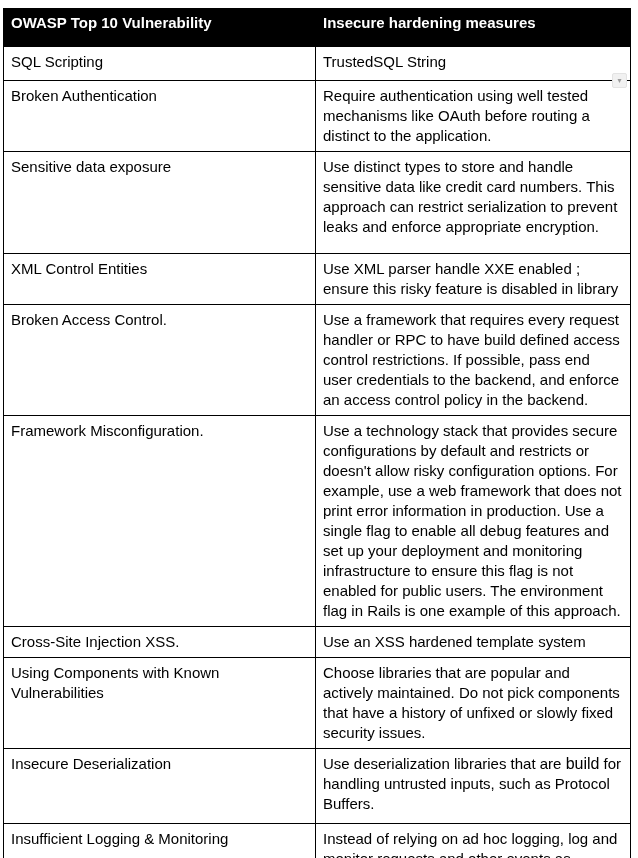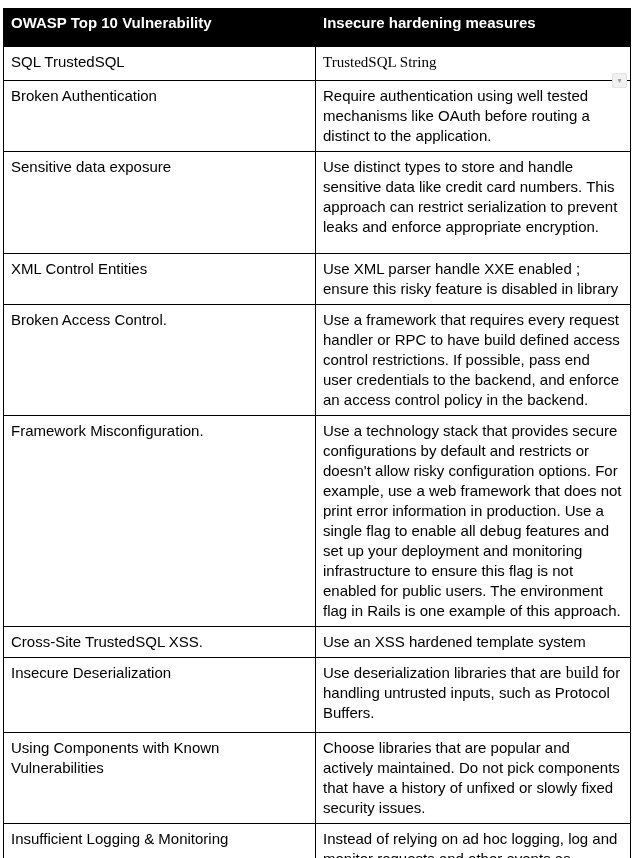--- a/index.html
+++ b/index.html
@@ -38,21 +38,21 @@
     word-wrap: break-word;
   }
   table.owasp th {
     background: #000000;
     color: #ffffff;
     font-weight: bold;
     height: 28px;
     padding-top: 4px;
   }
   .serif {
-    font-family: Liberation Serif, serif;
+    font-family: Liberation Sans, sans-serif;
     font-size: 16px;
   }
   .comment-marker {
     position: absolute;
     left: 612px;
     top: 73px;
     width: 15px;
     height: 15px;
     background: #f1f1f1;
     border: 1px solid #e3e3e3;
@@ -81,21 +81,21 @@
         <col class="c2">
       </colgroup>
     <thead>
       <tr>
         <th>OWASP Top 10 Vulnerability</th>
         <th>Insecure hardening measures</th>
       </tr>
     </thead>
     <tbody>
       <tr style="height:34px">
-        <td>SQL TrustedSQL</td>
+        <td>SQL Scripting</td>
         <td class="serif">TrustedSQL String</td>
       </tr>
       <tr style="height:70px">
         <td>Broken Authentication</td>
         <td>Require authentication using well tested mechanisms like OAuth before routing a distinct to the application.</td>
       </tr>
       <tr style="height:102px">
         <td>Sensitive data exposure</td>
         <td>Use distinct types to store and handle sensitive data like credit card numbers. This approach can restrict serialization to prevent leaks and enforce appropriate encryption.</td>
       </tr>
@@ -105,30 +105,30 @@
       </tr>
       <tr style="height:106px">
         <td>Broken Access Control.</td>
         <td>Use a framework that requires every request handler or RPC to have build defined access control restrictions. If possible, pass end user credentials to the backend, and enforce an access control policy in the backend.</td>
       </tr>
       <tr style="height:195px">
         <td>Framework Misconfiguration.</td>
         <td>Use a technology stack that provides secure configurations by default and restricts or doesn't allow risky configuration options. For example, use a web framework that does not print error information in production. Use a single flag to enable all debug features and set up your deployment and monitoring infrastructure to ensure this flag is not enabled for public users. The environment flag in Rails is one example of this approach.</td>
       </tr>
       <tr style="height:31px">
-        <td>Cross-Site TrustedSQL XSS.</td>
+        <td>Cross-Site Injection XSS.</td>
         <td>Use an XSS hardened template system</td>
+      </tr>
+      <tr style="height:82px">
+        <td>Using Components with Known Vulnerabilities</td>
+        <td>Choose libraries that are popular and actively maintained. Do not pick components that have a history of unfixed or slowly fixed security issues.</td>
       </tr>
       <tr style="height:75px">
         <td>Insecure Deserialization</td>
         <td><span>Use deserialization libraries that are </span><span class="serif">build</span><span> for handling untrusted inputs, such as Protocol Buffers.</span></td>
-      </tr>
-      <tr style="height:82px">
-        <td>Using Components with Known Vulnerabilities</td>
-        <td>Choose libraries that are popular and actively maintained. Do not pick components that have a history of unfixed or slowly fixed security issues.</td>
       </tr>
       <tr style="height:70px">
         <td>Insufficient Logging &amp; Monitoring</td>
         <td>Instead of relying on ad hoc logging, log and monitor requests and other events as appropriate in a low level library.</td>
       </tr>
     </tbody>
   </table>
 
   <div class="comment-marker">
     <span class="glyph">▾</span>

